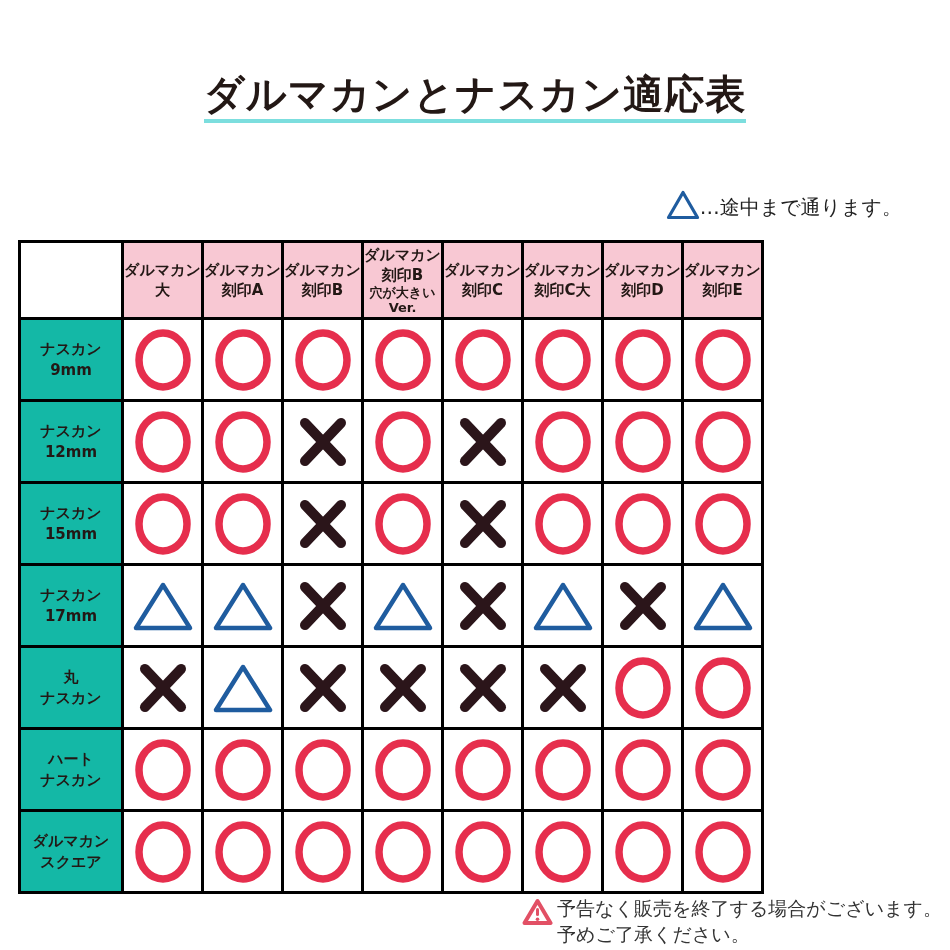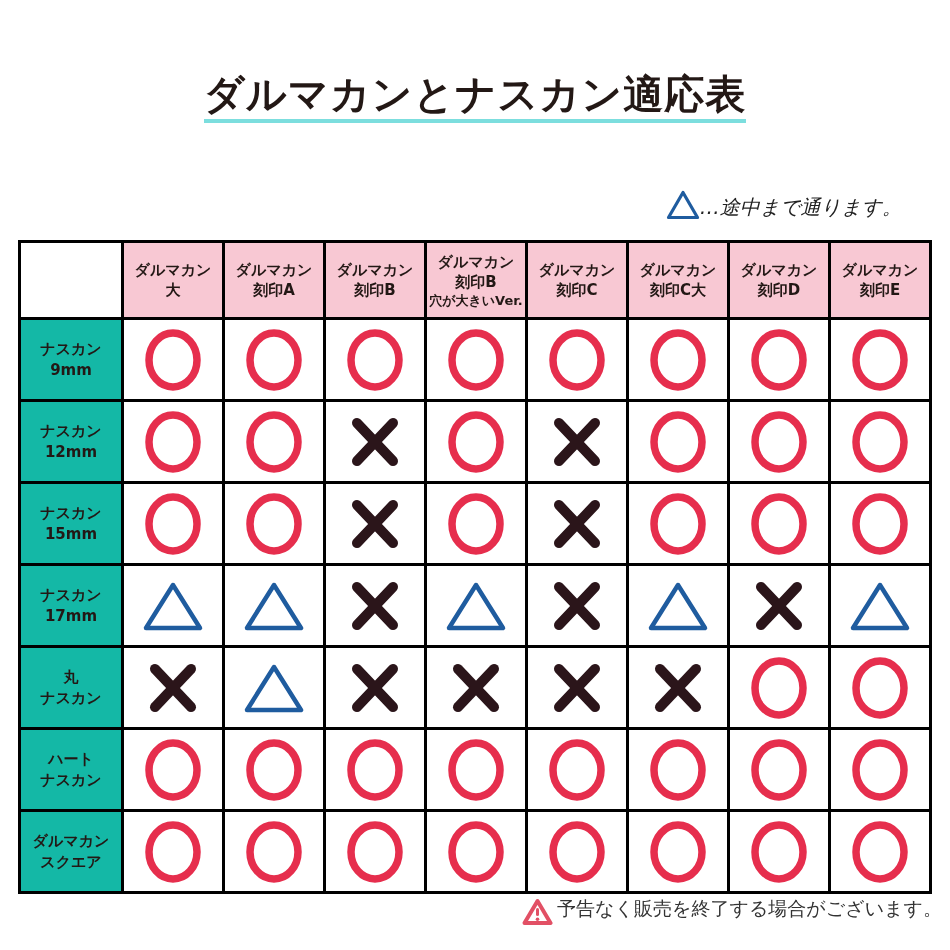--- a/index.html
+++ b/index.html
@@ -5,25 +5,25 @@
   html,body{margin:0;padding:0;background:#ffffff;}
   body{font-family:"DejaVu Sans",sans-serif;}
   .page{position:relative;width:950px;height:950px;background:#ffffff;overflow:hidden;}
 
   
   .title-wrap{position:absolute;top:72px;left:0;width:100%;text-align:center;}
   .page-title{display:inline-block;font-size:40px;font-weight:bold;color:#231815;
     letter-spacing:1px;border-bottom:4px solid #7cdede;padding-bottom:3px;line-height:1.1;}
 
   
-  .legend{position:absolute;top:190px;right:48px;display:flex;align-items:center;gap:0;font-style:italic;}
+  .legend{position:absolute;top:190px;right:48px;display:flex;align-items:center;gap:0;}
   .legend-text{font-size:20px;color:#222222;font-weight:500;}
 
   
-  .grid-table{position:absolute;top:240px;left:18px;width:914px;border-collapse:collapse;table-layout:fixed;}
+  .grid-table{position:absolute;top:240px;left:18px;width:746px;border-collapse:collapse;table-layout:fixed;}
   .grid-table th,.grid-table td{border:3px solid #000000;padding:0;text-align:center;vertical-align:middle;}
   .corner{background:#ffffff;width:100px;}
   .col-header{background:#f8c8d3;height:74px;font-weight:bold;color:#231815;}
   .col-header .hline{font-size:15px;line-height:1.35;}
   .col-header .hnote{font-size:13px;line-height:1.1;margin-top:1px;}
   .row-header{background:#14b8a6;font-weight:bold;color:#231815;}
   .row-header .hline{font-size:15px;line-height:1.4;}
   .sym-cell{background:#ffffff;height:79px;}
   .sym-cell svg{display:block;margin:0 auto;}
 
@@ -430,16 +430,17 @@
   <div class="footer-note">
     <span class="warn-icon">
       <svg width="31" height="28" viewBox="0 0 31 28">
         <path d="M15.5 3 L28.5 25 L2.5 25 Z" fill="#ffffff" stroke="#e25065" stroke-width="4" stroke-linejoin="round"></path>
         <rect x="14" y="10" width="3" height="8" rx="1.5" fill="#e25065"></rect>
         <circle cx="15.5" cy="21.3" r="1.8" fill="#e25065"></circle>
       </svg>
     </span>
     <div class="footer-lines">
       <div>予告なく販売を終了する場合がございます。</div>
+      <div>予めご了承ください。</div>
     </div>
   </div>
 
 </div>
 
 </body></html>

